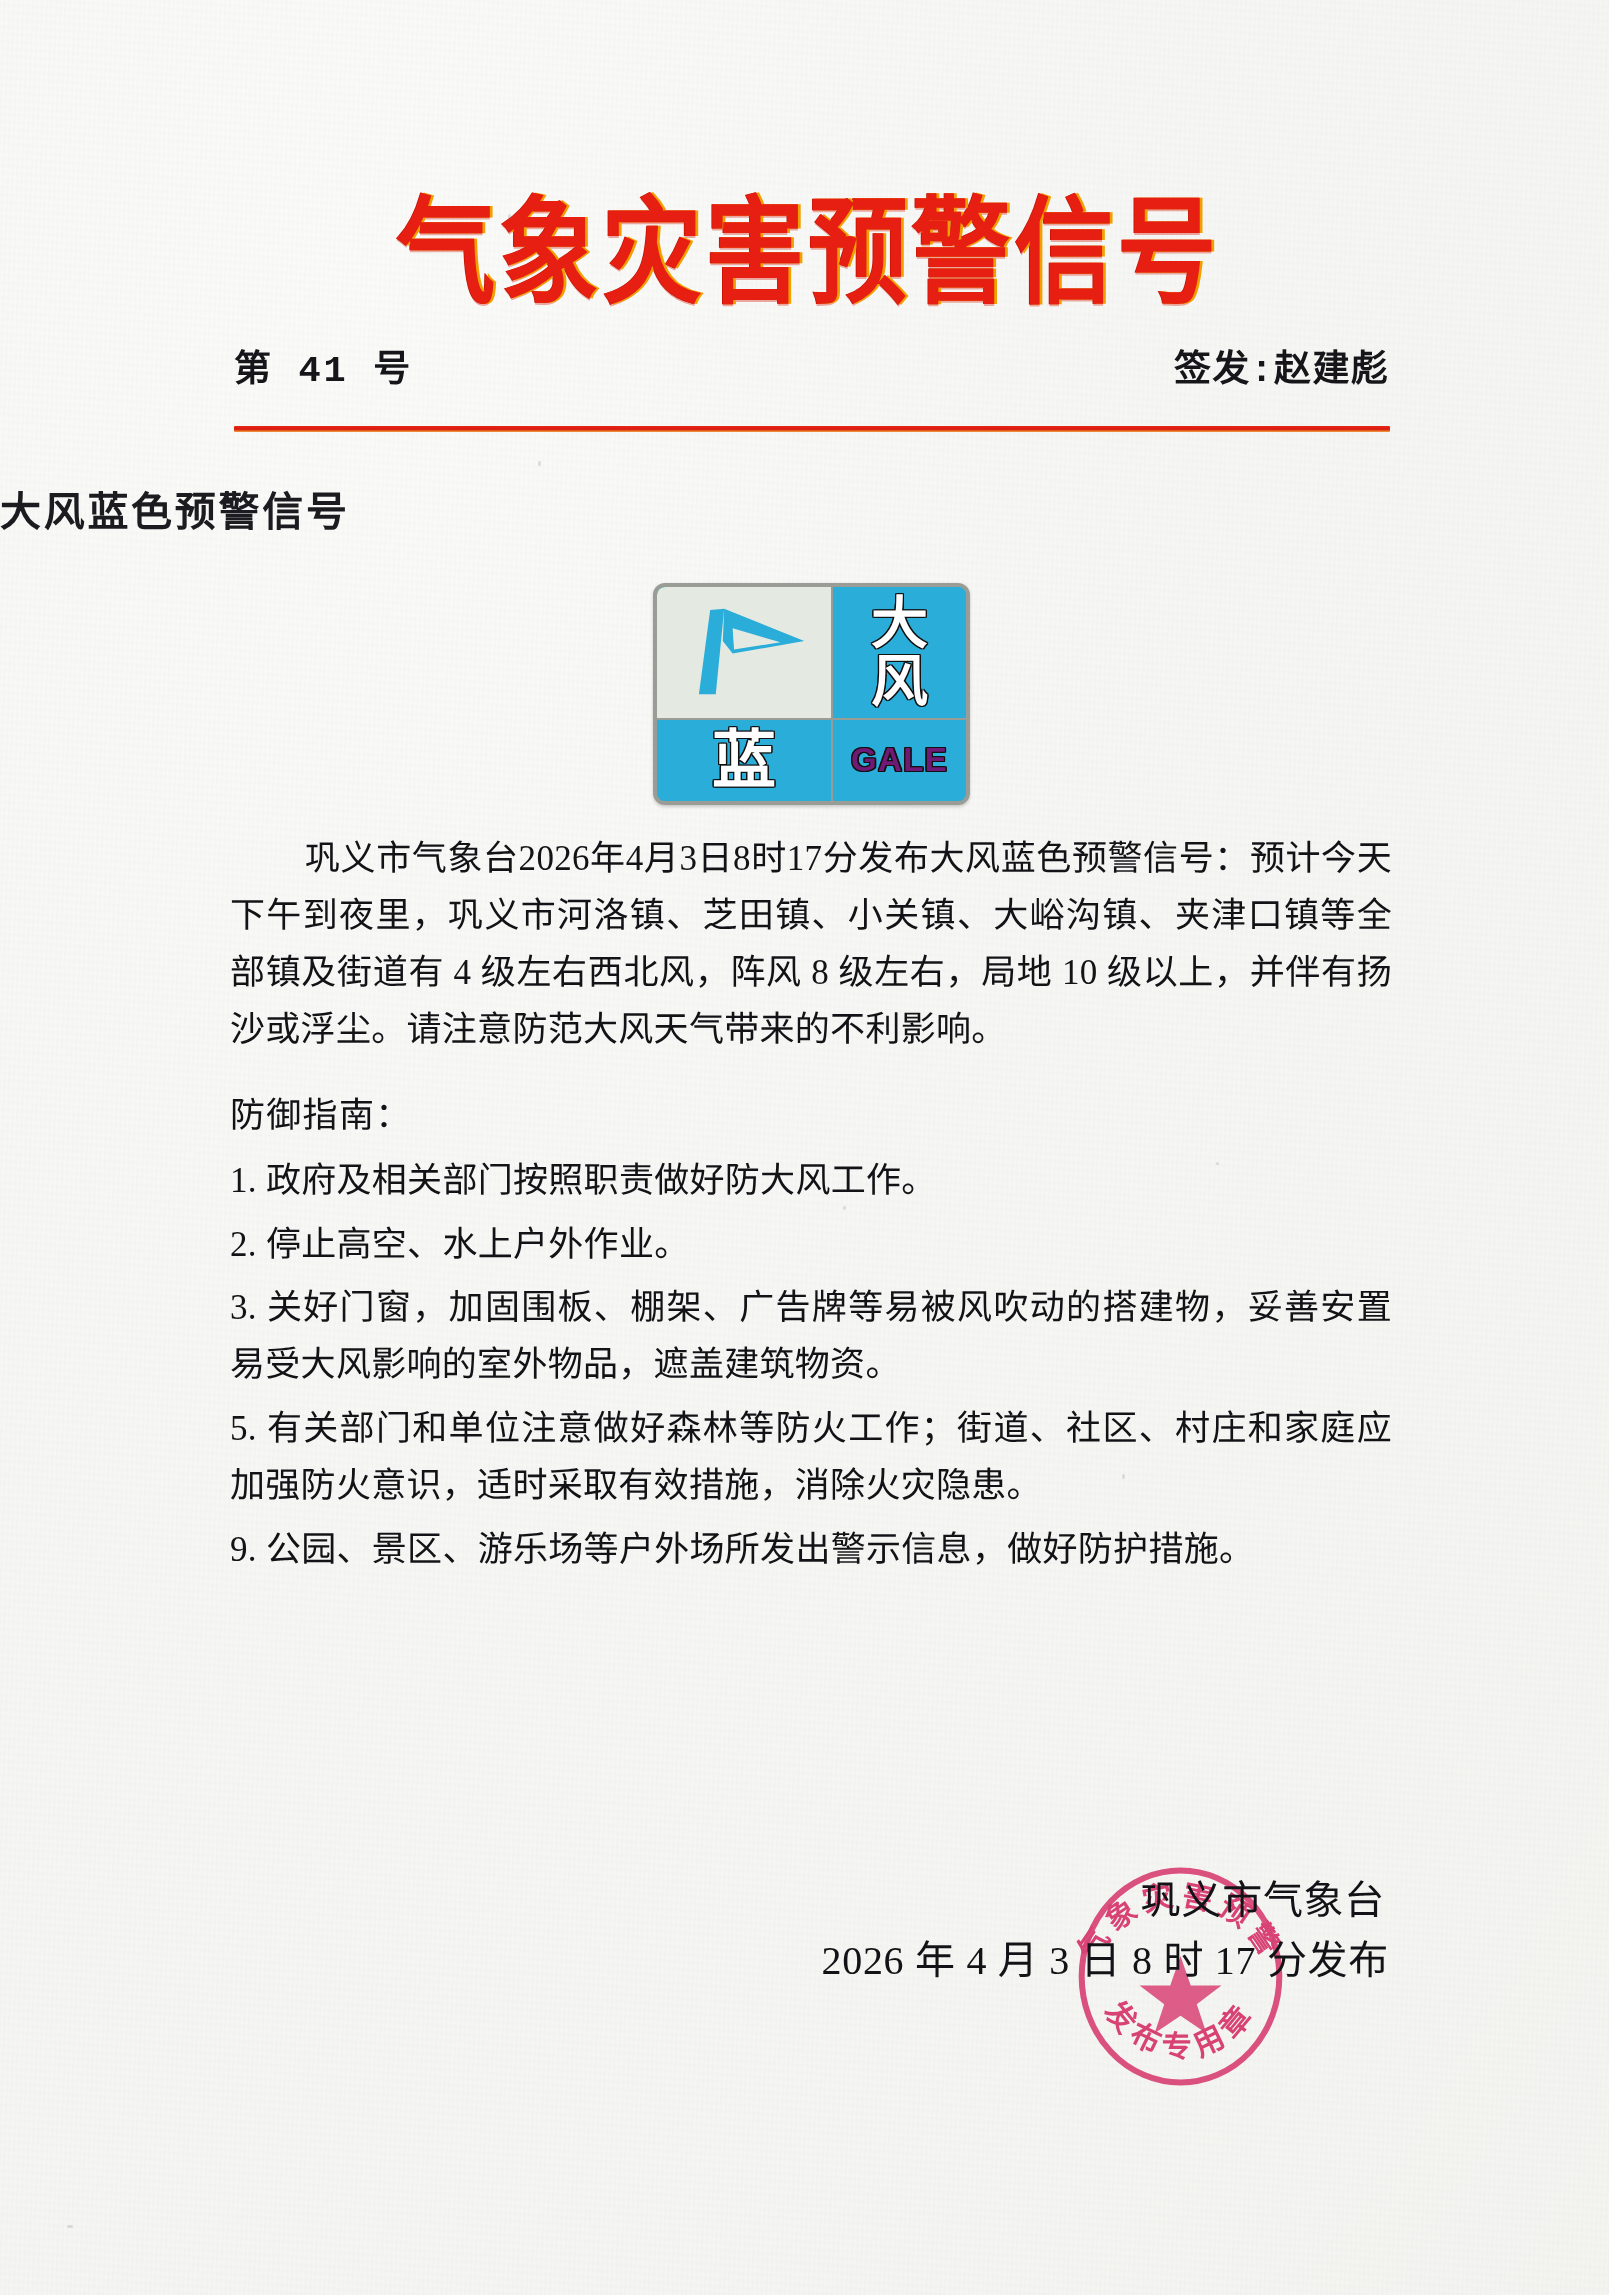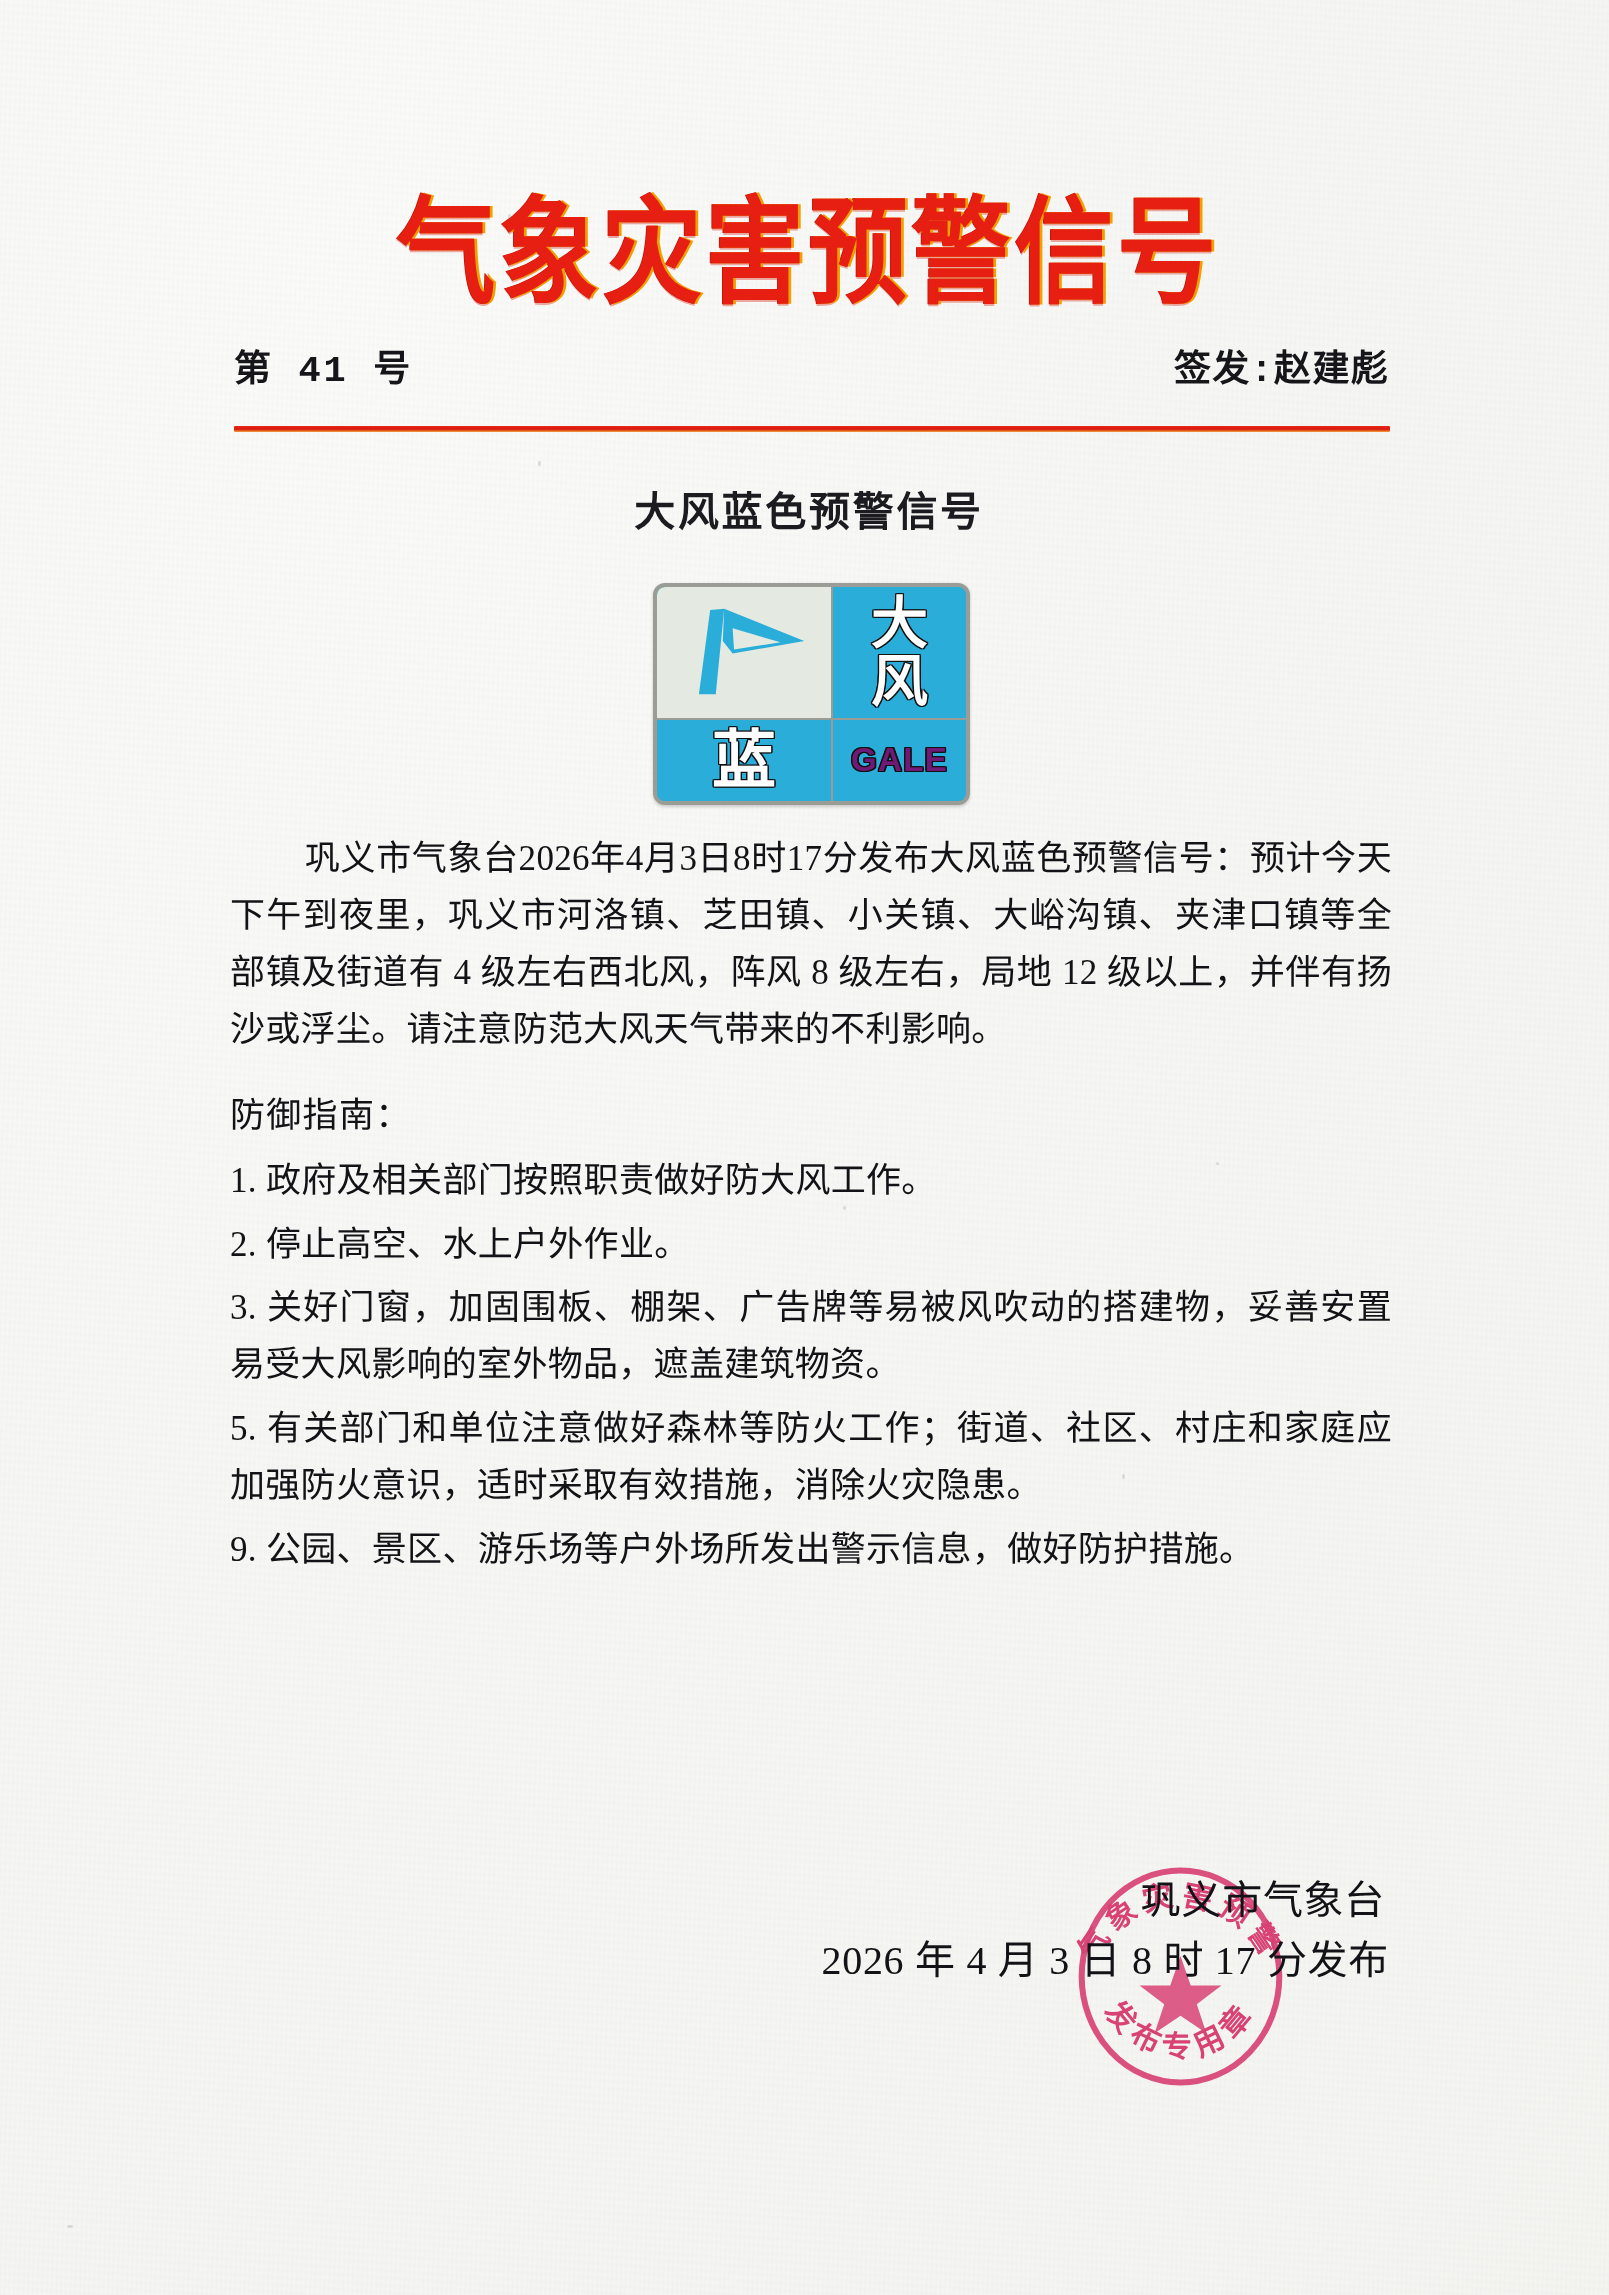--- a/index.html
+++ b/index.html
@@ -80,23 +80,22 @@
     width:1156px;
     top:426px;
     height:6px;
     background:linear-gradient(180deg,#e8271a 0%,#d8190d 55%,#f3a23c 100%);
     border-radius:1.3px;
   }
 
   
   .subtitle{
     position:absolute;
-    left:9px;right:0;
+    left:0;right:0;
     top:478px;
-    text-align:center;
     font-family:"Liberation Sans","DejaVu Sans",sans-serif;
     font-weight:bold;
     font-size:41px;
     letter-spacing:2.7px;
     color:#1b1b20;
   }
 
   
   .icon-wrap{
     position:absolute;
@@ -269,21 +268,21 @@
       </div>
 
       <div class="cell cell-gale">
         <span class="gale-text">GALE</span>
       </div>
 
     </div>
   </div>
 
   <div class="body-col">
-    <p class="para-main">巩义市气象台2026年4月3日8时17分发布大风蓝色预警信号：预计今天下午到夜里，巩义市河洛镇、芝田镇、小关镇、大峪沟镇、夹津口镇等全部镇及街道有 4 级左右西北风，阵风 8 级左右，局地 12 级以上，并伴有扬沙或浮尘。请注意防范大风天气带来的不利影响。</p>
+    <p class="para-main">巩义市气象台2026年4月3日8时17分发布大风蓝色预警信号：预计今天下午到夜里，巩义市河洛镇、芝田镇、小关镇、大峪沟镇、夹津口镇等全部镇及街道有 4 级左右西北风，阵风 8 级左右，局地 10 级以上，并伴有扬沙或浮尘。请注意防范大风天气带来的不利影响。</p>
 
     <p class="guide-head">防御指南：</p>
 
     <ul class="guide-list">
       <li>1. 政府及相关部门按照职责做好防大风工作。</li>
       <li>2. 停止高空、水上户外作业。</li>
       <li>3. 关好门窗，加固围板、棚架、广告牌等易被风吹动的搭建物，妥善安置易受大风影响的室外物品，遮盖建筑物资。</li>
       <li>5. 有关部门和单位注意做好森林等防火工作；街道、社区、村庄和家庭应加强防火意识，适时采取有效措施，消除火灾隐患。</li>
       <li>9. 公园、景区、游乐场等户外场所发出警示信息，做好防护措施。</li>
     </ul>

